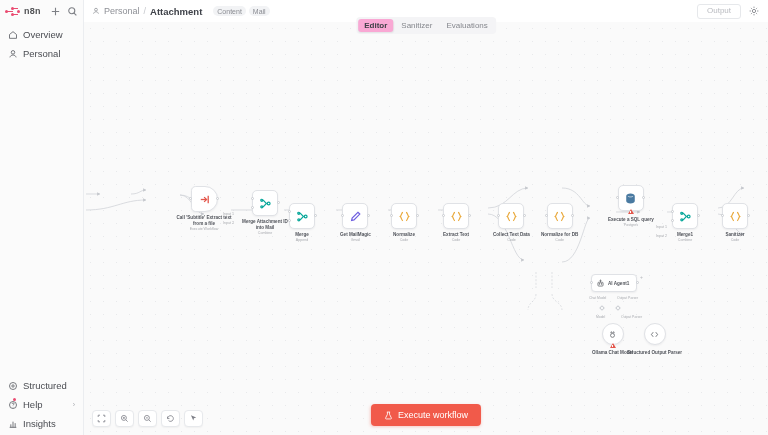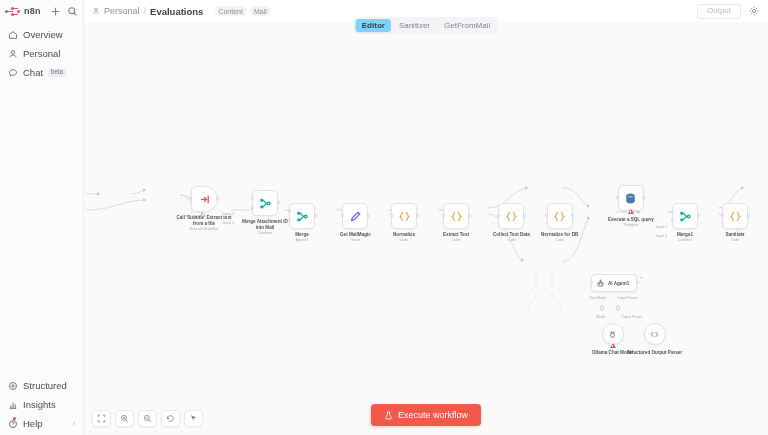--- a/index.html
+++ b/index.html
@@ -94,21 +94,21 @@
   .tabs {
     position: absolute; left: 50%; transform: translateX(-50%);
     top: 17px; display: flex; gap: 2px;
     background: #f4f4f6; border-radius: 4px; padding: 2px;
     z-index: 7;
   }
   .tab {
     font-size: 8px; color: #85878d; padding: 2px 6px;
     border-radius: 3px; cursor: pointer; white-space: nowrap;
   }
-  .tab.active { background: #7dd3fc; color: #3d4046; font-weight: 600;
+  .tab.active { background: #f9a8d4; color: #3d4046; font-weight: 600;
     box-shadow: 0 1px 1.5px rgba(0,0,0,.07); }
 
   .top-right { margin-left: auto; display: flex; align-items: center; gap: 7px; }
   .btn-publish {
     font-size: 8px; color: #b9bbc0; background: #fff;
     border: 1px solid #e6e8eb; border-radius: 3px;
     padding: 2.5px 9px; cursor: pointer; line-height: 1;
   }
   .icon-btn { width: 12px; height: 12px; color: #8a8c92; cursor: pointer; }
   .icon-btn svg { display: block; }
@@ -261,100 +261,91 @@
     </div>
     <div class="sb-item">
       <span class="ic">
         <svg viewBox="0 0 12 12" fill="none" stroke="currentColor" stroke-width="1.1">
             <circle cx="6" cy="4" r="2.1"></circle>
             <path d="M2.3 10c.6-2 2-2.8 3.7-2.8S9.1 8 9.7 10"></path>
           </svg>
       </span>
       <span class="sb-label">Personal</span>
     </div>
-    <div class="sb-item">
-      <span class="ic">
-        <svg viewBox="0 0 12 12" fill="none" stroke="currentColor" stroke-width="1.1">
-            <path d="M1.8 5.3c0-1.9 1.9-3.3 4.2-3.3s4.2 1.4 4.2 3.3S8.3 8.6 6 8.6c-.5 0-1 0-1.4-.2L2.4 9.6l.5-1.8C2.2 7.2 1.8 6.3 1.8 5.3z"></path>
-          </svg>
-      </span>
-      <span class="sb-label">Chat</span>
-      <span class="badge-beta">beta</span>
-    </div>
   </div>
 
   <div class="sb-spacer"></div>
 
   <div class="sb-bottom">
     <div class="sb-item">
       <span class="ic">
         <svg viewBox="0 0 12 12" fill="none" stroke="currentColor" stroke-width="1.1">
             <circle cx="6" cy="6" r="4.2"></circle>
             <circle cx="6" cy="6" r="1.4"></circle>
           </svg>
       </span>
       <span class="sb-label">Structured</span>
-    </div>
-    <div class="sb-item">
-      <span class="ic">
-        <svg viewBox="0 0 12 12" fill="none" stroke="currentColor" stroke-width="1.1">
-            <path d="M2 10h8M3.4 10V6.4M6 10V3.2M8.6 10V5"></path>
-          </svg>
-      </span>
-      <span class="sb-label">Insights</span>
     </div>
     <div class="sb-item">
       <span class="reddot"></span>
       <span class="ic">
         <svg viewBox="0 0 12 12" fill="none" stroke="currentColor" stroke-width="1.1">
             <circle cx="6" cy="6" r="4.2"></circle>
             <path d="M4.8 4.7c.1-.7.6-1.1 1.3-1.1.7 0 1.2.4 1.2 1 0 1-1.2 1-1.2 1.9"></path>
             <circle cx="6.05" cy="8.4" r=".45" fill="currentColor" stroke="none"></circle>
           </svg>
       </span>
       <span class="sb-label">Help</span>
       <span class="chev">›</span>
     </div>
+    <div class="sb-item">
+      <span class="ic">
+        <svg viewBox="0 0 12 12" fill="none" stroke="currentColor" stroke-width="1.1">
+            <path d="M2 10h8M3.4 10V6.4M6 10V3.2M8.6 10V5"></path>
+          </svg>
+      </span>
+      <span class="sb-label">Insights</span>
+    </div>
   </div>
 </div>
 
 <div id="main">
 
   <div id="topbar">
     <div class="crumb-row">
       <span class="crumb-ic">
         <svg viewBox="0 0 12 12" fill="none" stroke="currentColor" stroke-width="1.3">
             <circle cx="6" cy="4" r="2.1"></circle>
             <path d="M2.3 10c.6-2 2-2.8 3.7-2.8S9.1 8 9.7 10"></path>
           </svg>
       </span>
       <span class="crumb-personal">Personal</span>
       <span class="crumb-sep">/</span>
-      <span class="crumb-title">Evaluations</span>
+      <span class="crumb-title">Attachment</span>
       <span class="tag-row">
         <span class="tag">Content</span>
         <span class="tag">Mail</span>
       </span>
     </div>
 
     <div class="top-right">
       <button class="btn-publish">Output</button>
       <span class="icon-btn">
         <svg viewBox="0 0 14 14" fill="none" stroke="currentColor" stroke-width="1.1">
             <circle cx="7" cy="7" r="1.9"></circle>
             <path d="M7 1.9v1.5M7 10.6v1.5M1.9 7h1.5M10.6 7h1.5M3.4 3.4l1 1M9.6 9.6l1 1M10.6 3.4l-1 1M4.4 9.6l-1 1"></path>
           </svg>
       </span>
     </div>
   </div>
 
   <div class="tabs">
     <div class="tab active">Editor</div>
     <div class="tab">Sanitizer</div>
-    <div class="tab">GetFromMail</div>
+    <div class="tab">Evaluations</div>
   </div>
 
   <div id="canvas">
 
     <svg id="svg-edges" viewBox="0 0 684 413" preserveAspectRatio="none">
       <defs>
         <marker id="ah" markerWidth="5" markerHeight="5" refX="3.4" refY="2" orient="auto">
           <path d="M0,0 L3.6,2 L0,4 z" fill="#c4c7cc"></path>
         </marker>
       </defs>

